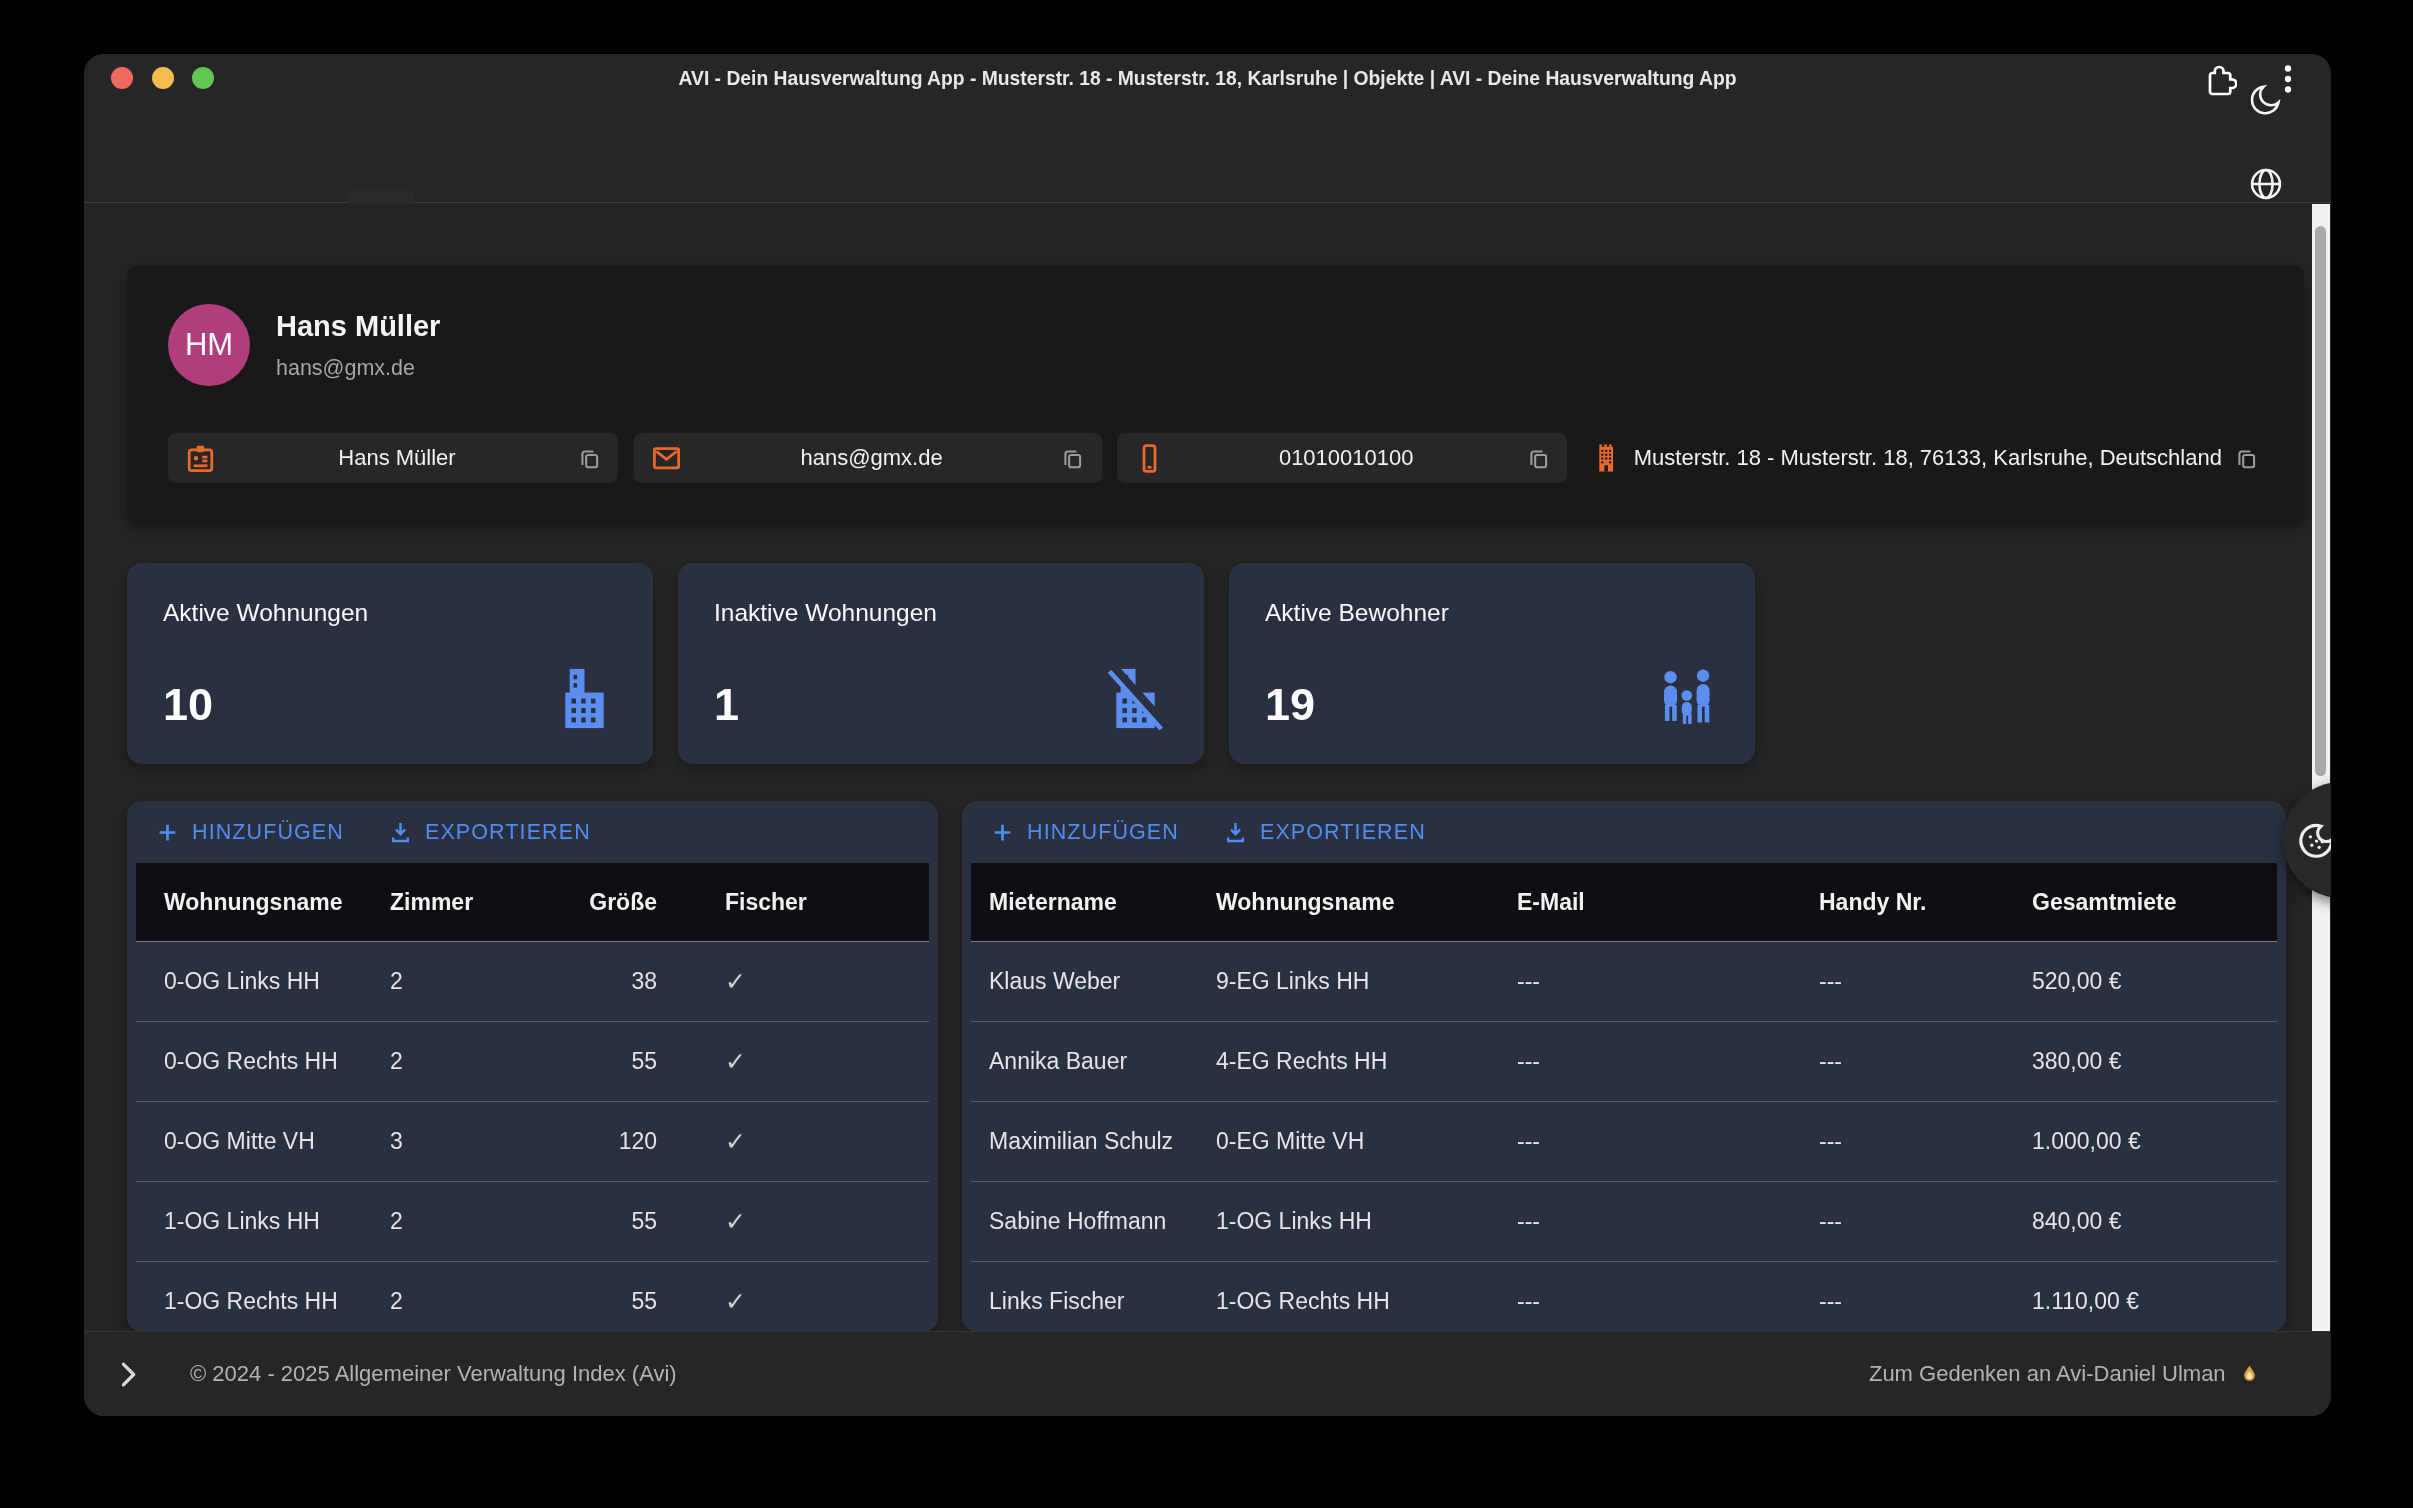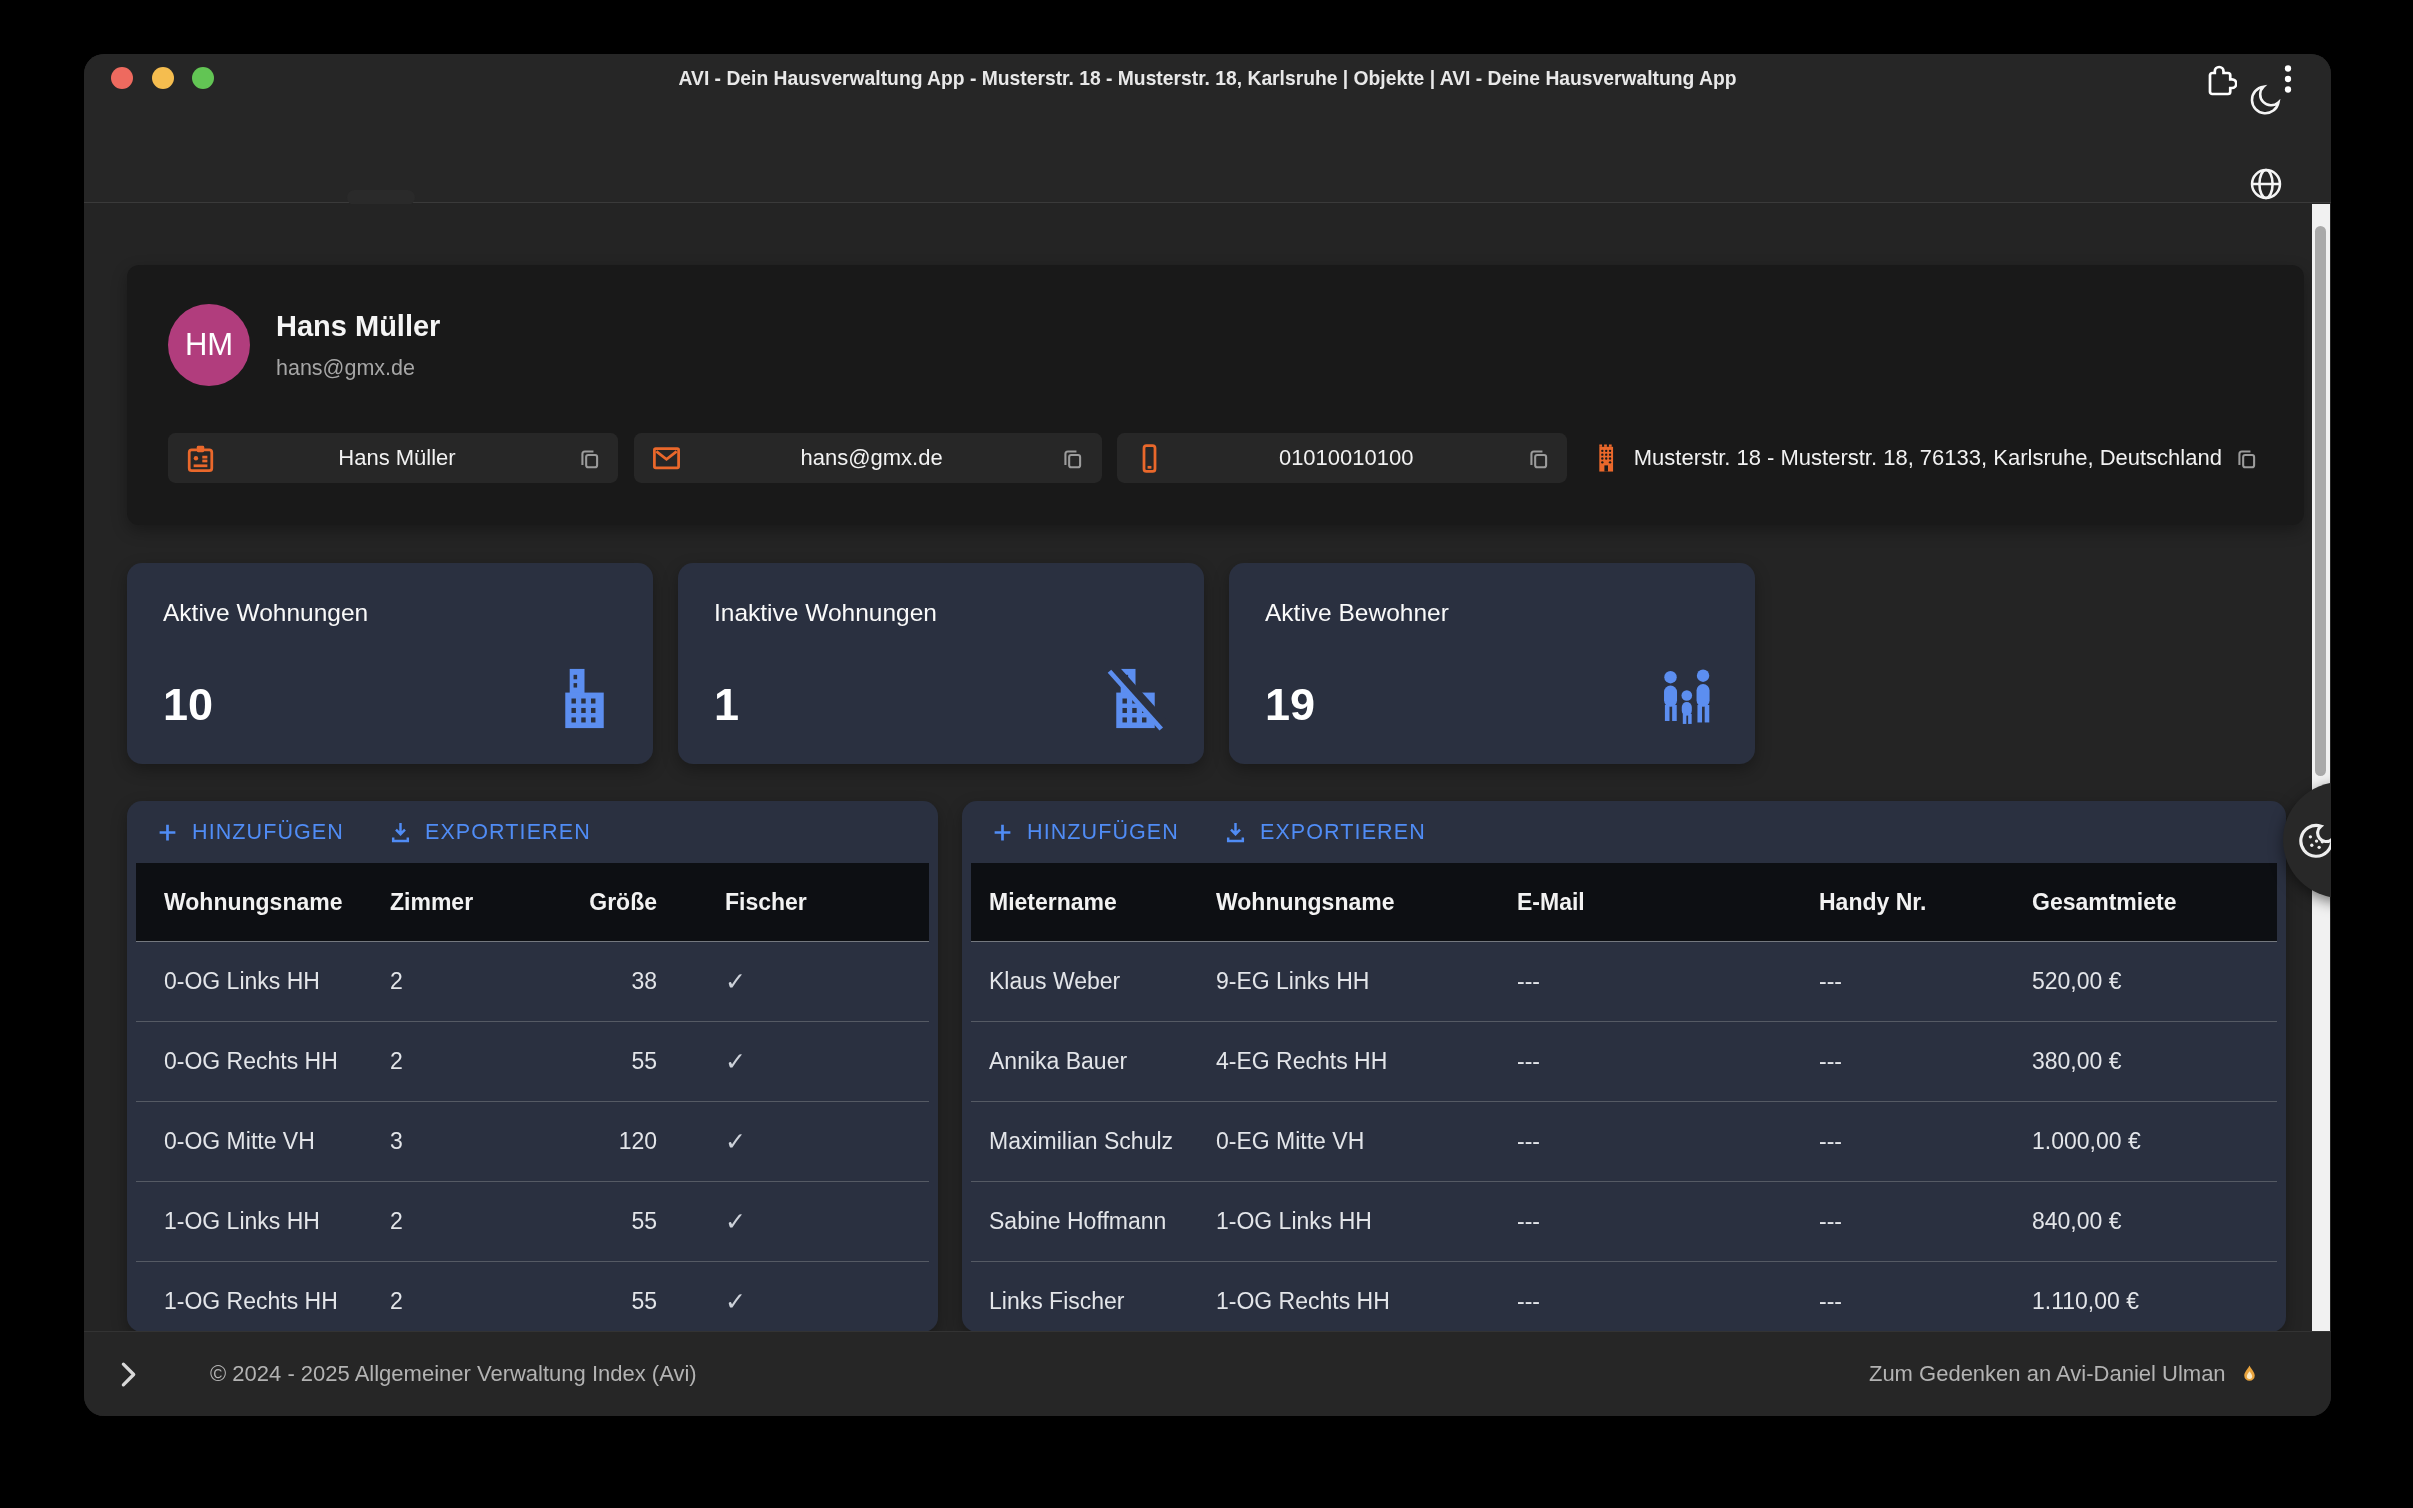--- a/index.html
+++ b/index.html
@@ -95,21 +95,21 @@
     background: #a9a9a9; border-radius: 6px; }
   .cookie-fab { position: absolute; left: 2199px; top: 728px; width: 116px; height: 116px;
     border-radius: 50%; background: #282828; box-shadow: 0 4.5px 13.4px rgba(0,0,0,.5); }
   .cookie-fab svg { position: absolute; left: 12px; top: 37px; width: 42px; height: 42px; }
 
   
   .footer { position: absolute; left: 0; right: 0; bottom: 0; height: 85px;
     background: #262626; border-top: 0.7px solid #333; display: flex; align-items: center;
     padding: 0 71px 0 27px; }
   .chev { width: 33px; height: 33px; cursor: pointer; }
-  .copyright { margin-left: 66px; font-size: 22px; color: #b3b3b3; text-align: right; }
+  .copyright { margin-left: 46px; font-size: 22px; color: #b3b3b3; text-align: right; }
   .memorial { margin-left: auto; display: flex; align-items: center; gap: 13.4px;
     font-size: 22px; color: #b3b3b3; }
   .flame { width: 21px; height: 34px; }
 </style>
 </head>
 <body>
 
 <div class="window">
 
   <div class="titlebar">

